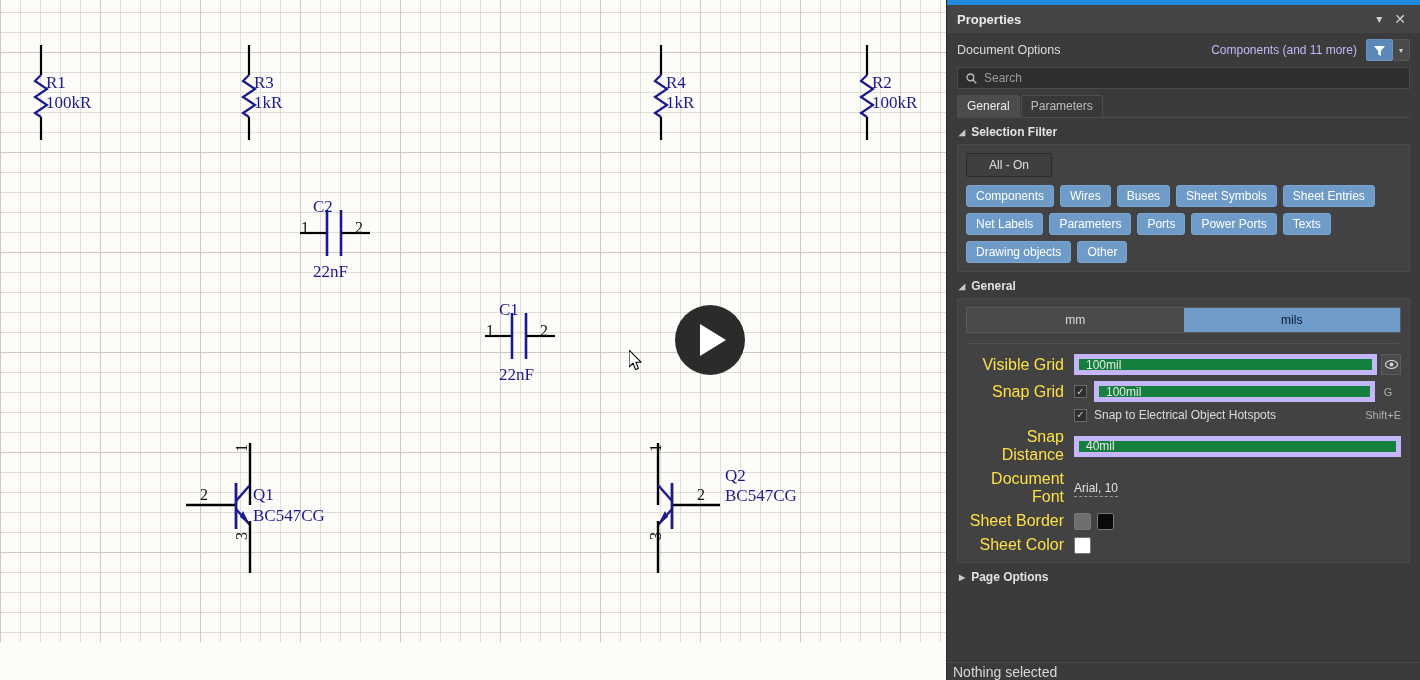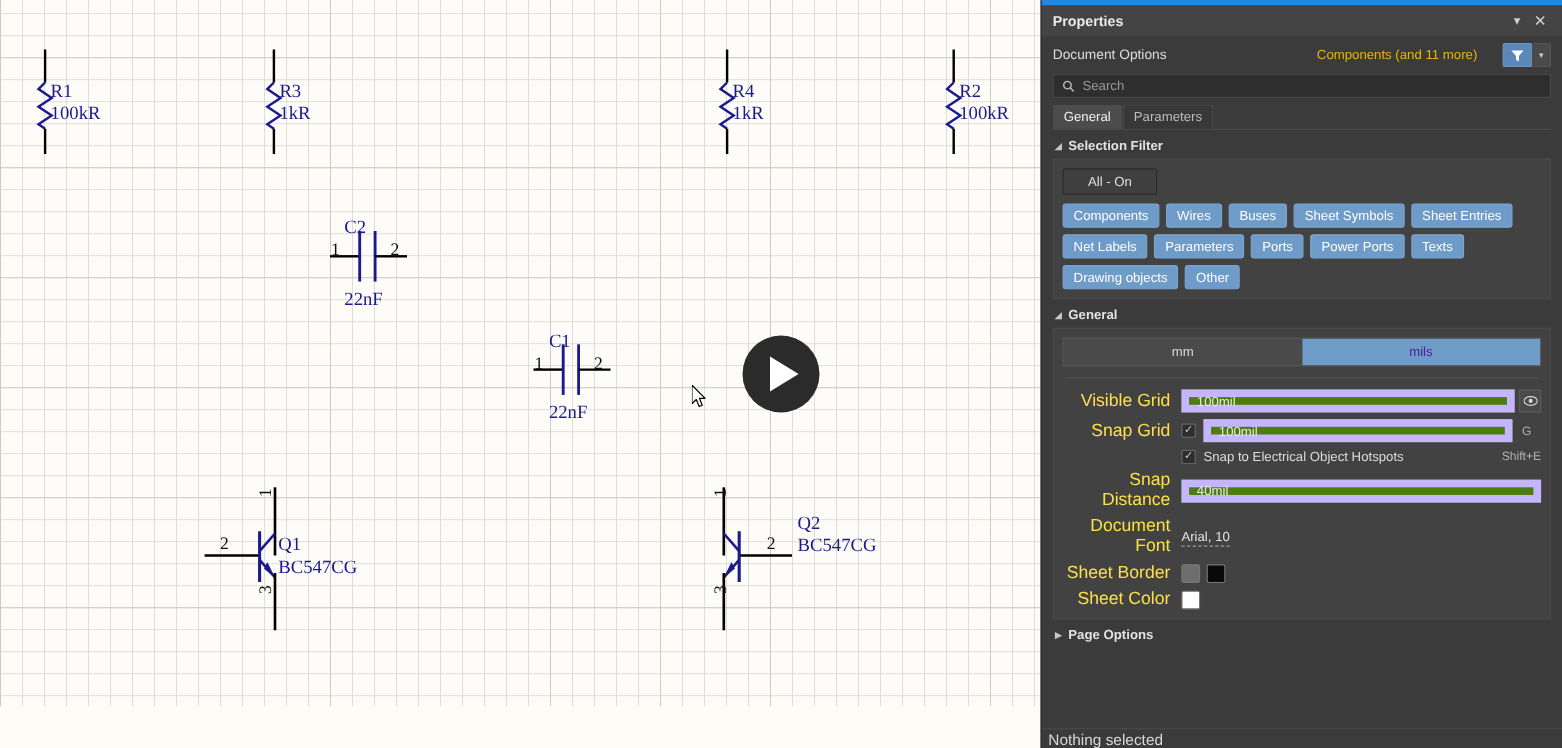--- a/index.html
+++ b/index.html
@@ -77,21 +77,21 @@
   }
   #titlebar .title { font-size: 13px; font-weight: bold; color: #eaeaea; flex: 1; }
   .tbtn { color: #cfcfcf; font-size: 12px; padding: 0 6px; cursor: default; }
   .tbtn.close { font-size: 14px; }
 
   #docrow {
     display: flex; align-items: center;
     padding: 6px 10px 6px 10px; height: 34px;
   }
   #docrow .dtitle { font-size: 12.5px; color: #dcdcdc; flex: 1; }
-  #docrow .dsel { font-size: 12px; color: #eab308; margin-right: 23px; }
+  #docrow .dsel { font-size: 12px; color: #c4b5fd; margin-right: 9px; }
   .filterbtn {
     width: 27px; height: 22px; background: #5b88b8;
     border: 1px solid #6d94bd; border-radius: 2px;
     display: flex; align-items: center; justify-content: center;
   }
   .filterdrop {
     width: 17px; height: 22px; background: #4a4a4a;
     border: 1px solid #565656; border-left: none; border-radius: 0 2px 2px 0;
     display: flex; align-items: center; justify-content: center;
     font-size: 8px; color: #d0d0d0;
@@ -131,27 +131,27 @@
     font-size: 12px; padding: 4px 22px; border: 1px solid #2b2b2b;
     border-radius: 2px; margin-bottom: 8px;
   }
 
   .units-label { font-size: 12px; color: #d8d8d8; padding: 2px 2px 5px 2px; }
   .seg { display: flex; border: 1px solid #5a5a5a; }
   .seg > div {
     flex: 1; text-align: center; padding: 5px 0; font-size: 12px;
     background: #4a4a4a; color: #dadada;
   }
-  .seg > div.on { background: #6f9bc9; color: #4c1d95; }
+  .seg > div.on { background: #6f9bc9; color: #0f172a; }
   .hr { height: 1px; background: #525252; margin: 10px 2px; }
 
   .frow { display: flex; align-items: center; margin-bottom: 6px; }
   .flabel { width: 108px; text-align: right; padding-right: 10px; font-size: 16px; color: #fde047; }
   .field {
-    flex: 1; height: 21px; background: #4d7c0f; border: 7px solid #c4b5fd;
+    flex: 1; height: 21px; background: #15803d; border: 5px solid #c4b5fd;
     display: flex; align-items: center; padding: 0 7px; font-size: 12px; color: #e8e8e8;
   }
   .cb {
     width: 13px; height: 13px; background: #2e2e2e; border: 1px solid #6a6a6a;
     margin-right: 7px; display: flex; align-items: center; justify-content: center;
     color: #c9c9c9; font-size: 10px; line-height: 1; flex: none;
   }
   .eyebtn {
     width: 20px; height: 21px; margin-left: 4px; background: #4a4a4a;
     border: 1px solid #5c5c5c; display: flex; align-items: center; justify-content: center; flex: none;

